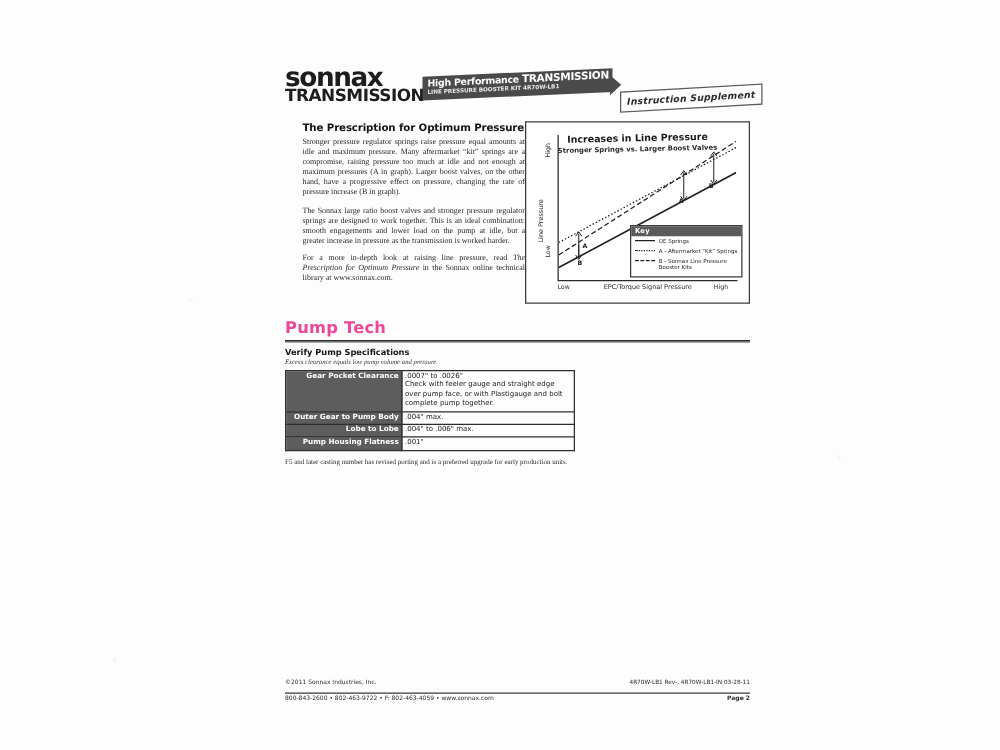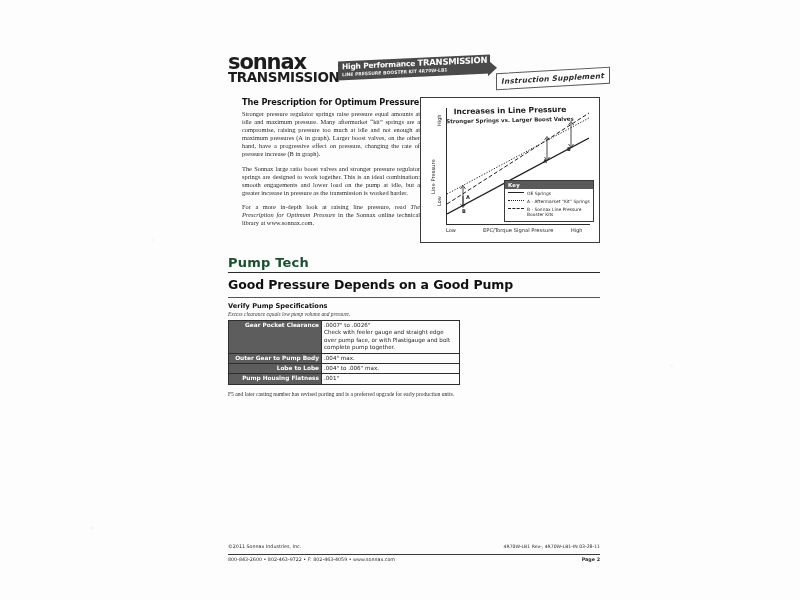--- a/index.html
+++ b/index.html
@@ -297,21 +297,21 @@
   .rule {
     height: 1px;
     background: #2b2b2b;
     margin: 2px 0 0 0;
   }
   .rule-thin { height: 1px; background: #555; }
   .pump-tech {
     font-family: "DejaVu Sans", sans-serif;
     font-weight: bold;
     font-size: 13px;
-    color: #14532d;
+    color: #ec4899;
     letter-spacing: 0.2px;
     margin-bottom: 1px;
   }
   .pump-head2 {
     font-family: "DejaVu Sans", sans-serif;
     font-weight: bold;
     font-size: 12.5px;
     color: #111;
     letter-spacing: -0.1px;
     margin: 4px 0 5px 0;
@@ -514,21 +514,20 @@
           </div>
 
         </div>
       </div>
     </div>
 
     <div class="pump-sec">
       <div class="pump-tech">Pump Tech</div>
       <div class="rule"></div>
 
-      <div class="pump-head2">Good Pressure Depends on a Good Pump</div>
       <div class="rule-thin"></div>
 
       <div style="margin-top:4px;">
         <div class="verify">Verify Pump Specifications</div>
         <div class="verify-note">Excess clearance equals low pump volume and pressure.</div>
       </div>
 
       <table class="spec">
         <tbody>
           <tr>

